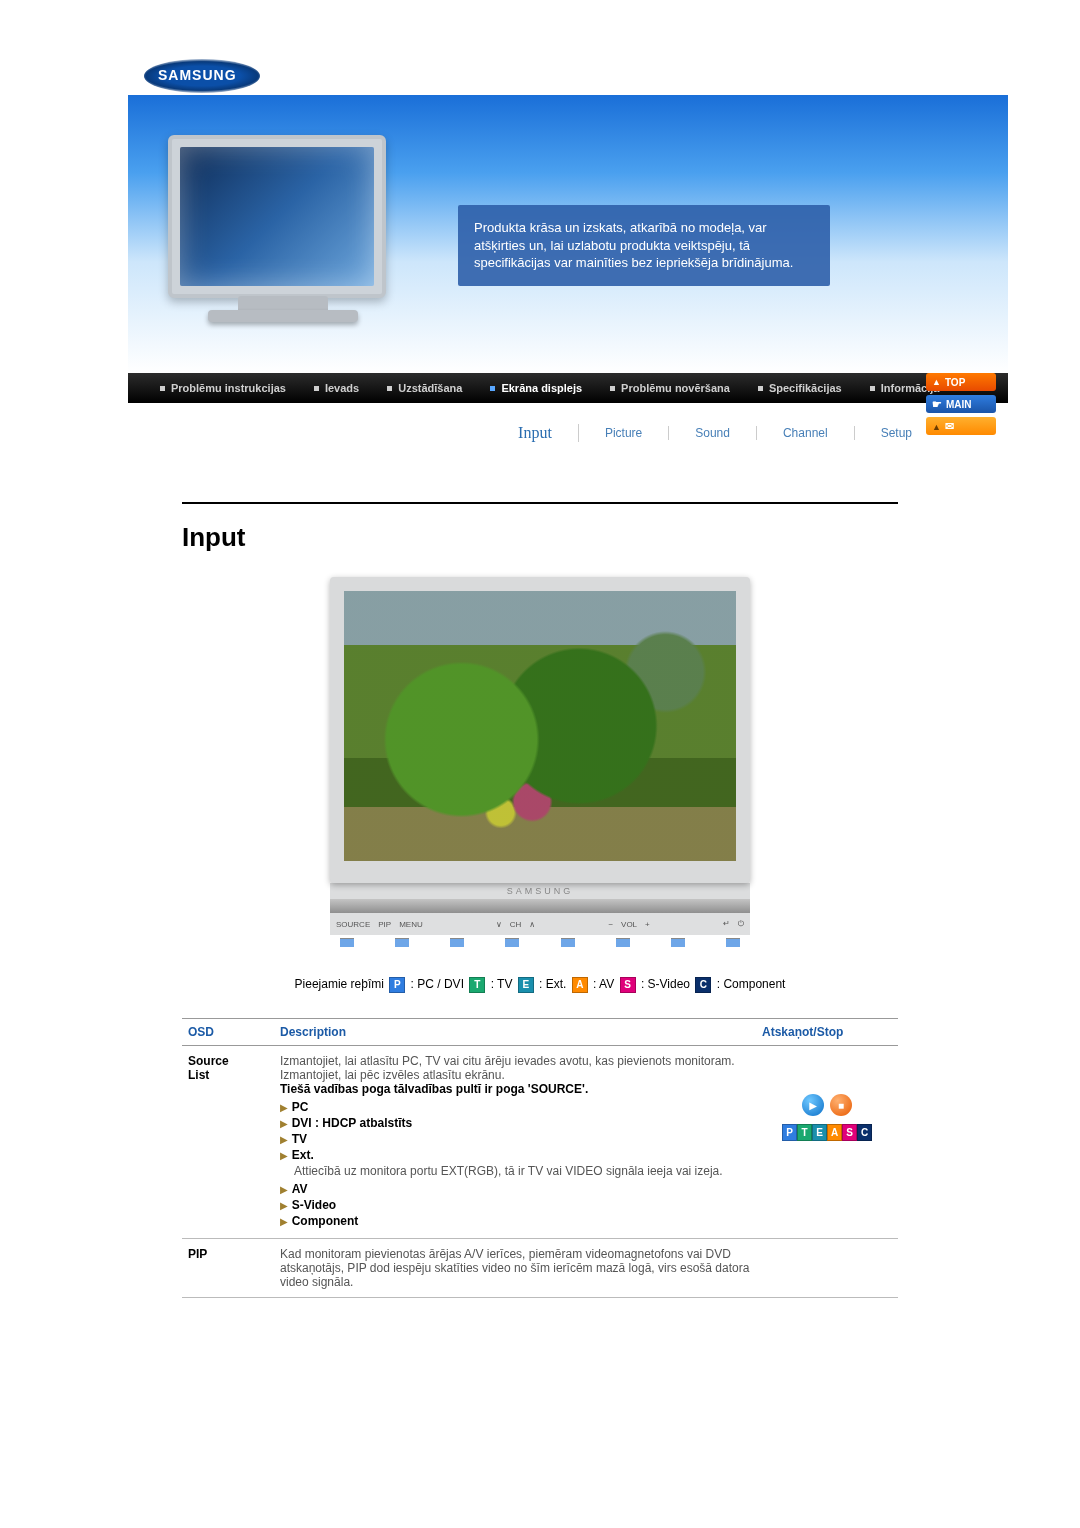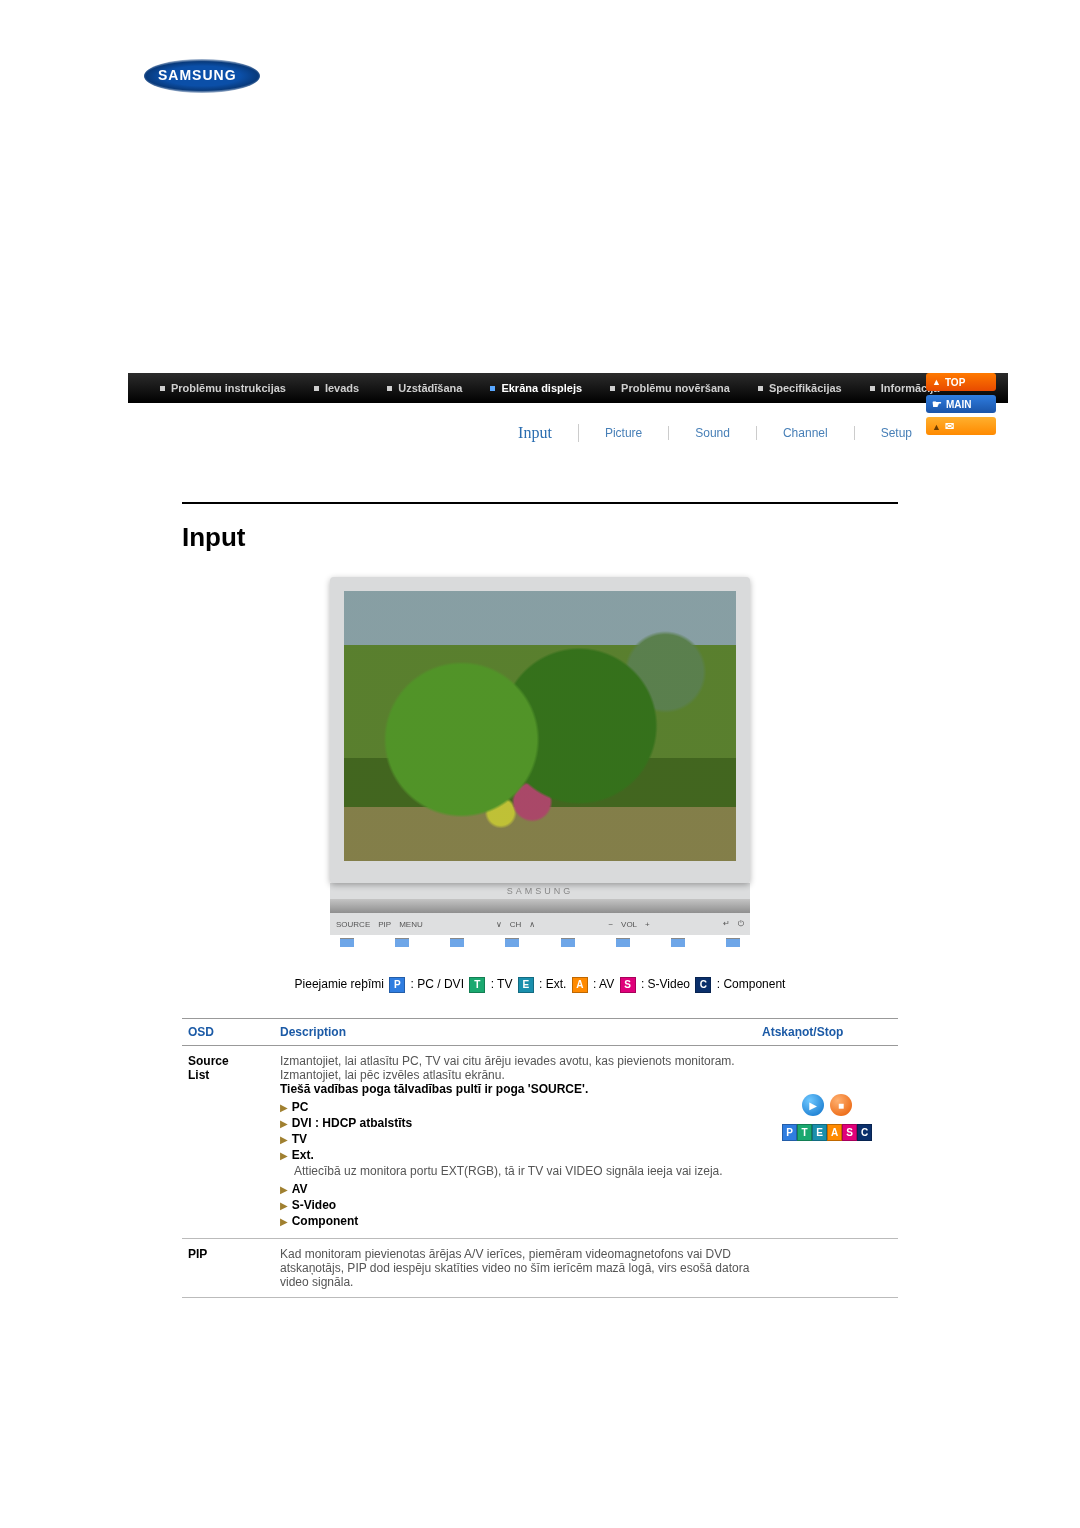--- a/index.html
+++ b/index.html
@@ -78,20 +78,30 @@
   .ps-badges .mode-badge { width:13px; height:15px; line-height:15px; margin:0; border-radius:0; }
 </style>
 </head>
 <body>
 
 <div class="page">
 
   <div class="header-region">
     <div class="logo"><span>SAMSUNG</span></div>
 
+    <div class="banner">
+      <div class="monitor-wrap">
+        <div class="monitor-screen">
+            <div class="inner"></div>
+          </div>
+        <div class="monitor-stand"></div>
+        <div class="monitor-base"></div>
+      </div>
+      <div class="banner-textbox">Produkta krāsa un izskats, atkarībā no modeļa, var atšķirties un, lai uzlabotu produkta veiktspēju, tā specifikācijas var mainīties bez iepriekšēja brīdinājuma.</div>
+    </div>
 
     <div class="navbar" id="main-nav">
         <div class="nav-item">
           <span class="bullet"></span>
           <span>Problēmu instrukcijas</span>
         </div>
         <div class="nav-item">
           <span class="bullet"></span>
           <span>Ievads</span>
         </div>

